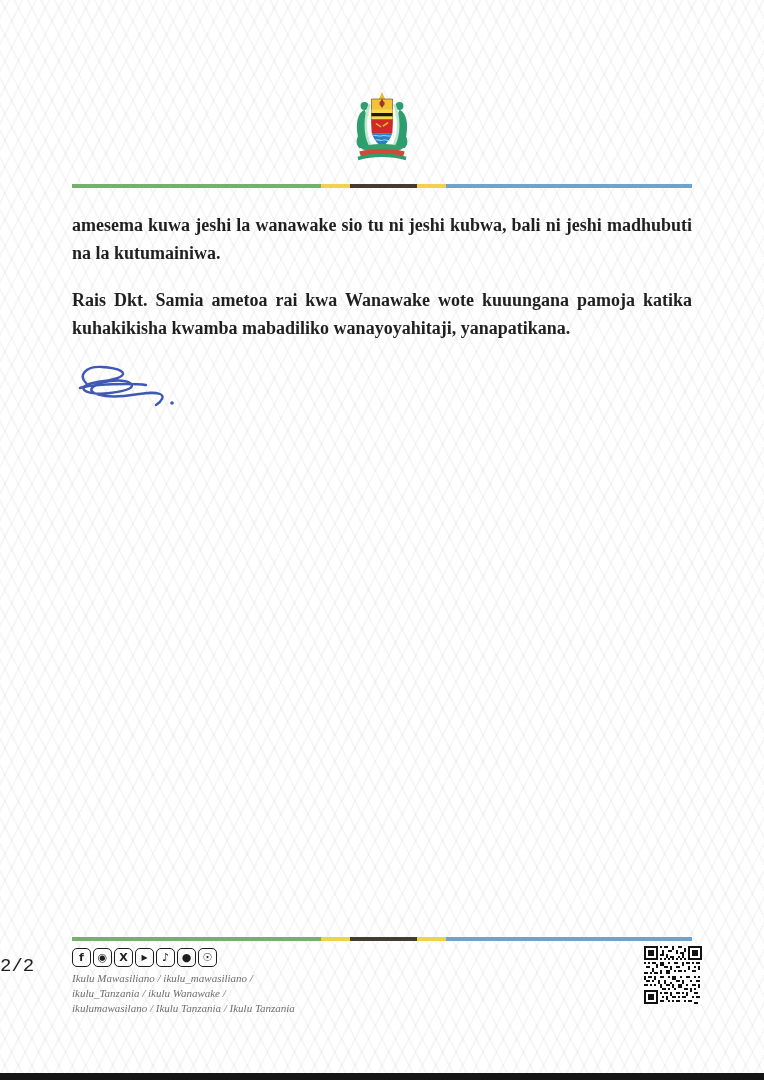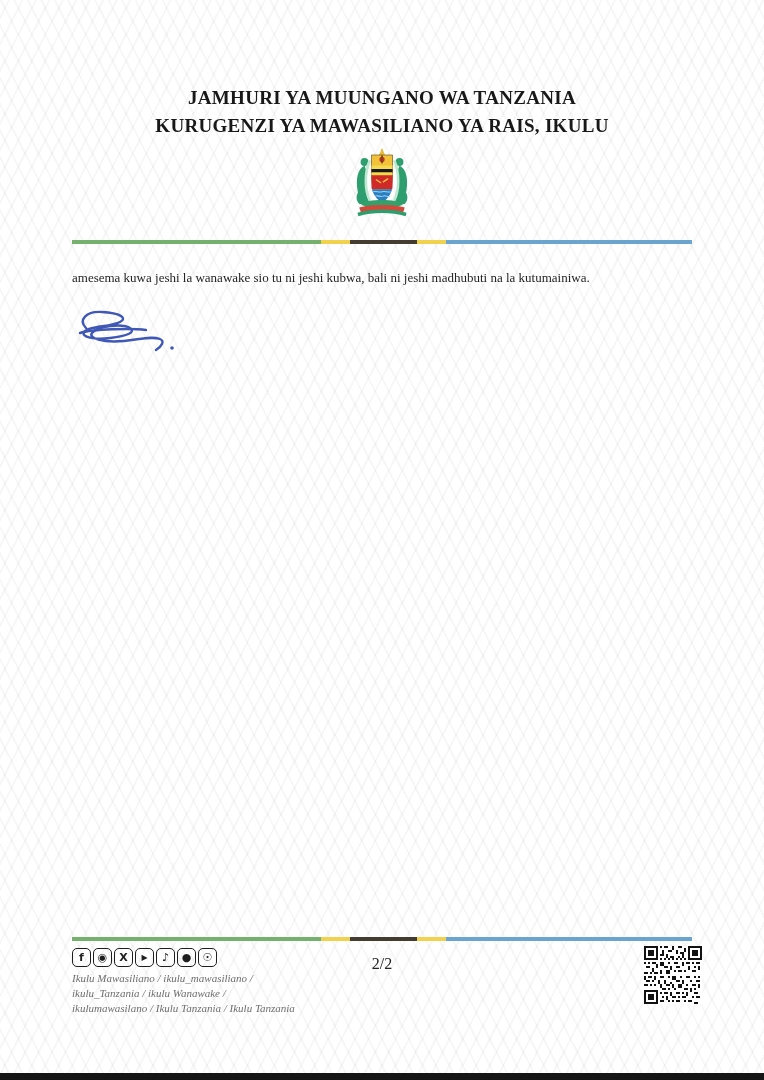--- a/index.html
+++ b/index.html
@@ -19,54 +19,50 @@
   .header-title { text-align:center; font-weight:bold; font-size:19px; line-height:28px; color:#181818; letter-spacing:0.3px; }
 
   .emblem { display:block; margin:8px auto 0 auto; width:88px; height:84px; }
 
   .flag-divider { display:flex; height:4px; margin-top:8px; }
   .flag-divider .seg-green  { width:40.2%; background:#76b06e; }
   .flag-divider .seg-yellow { width:4.7%;  background:#f0d24f; }
   .flag-divider .seg-dark   { width:10.7%; background:#453c31; }
   .flag-divider .seg-blue   { width:39.7%; background:#6aa4cf; }
 
-  .body-paragraph { margin-top:24px; font-size:13px; line-height:1.55; text-align:justify; color:#1f1f1f; }
+  .body-paragraph { margin-top:24px; font-size:18px; line-height:1.55; text-align:justify; color:#1f1f1f;font-weight:bold; }
   .body-paragraph + .body-paragraph { margin-top:19px; }
 
   .signature-svg { display:block; margin-top:18px; width:126px; height:50px; }
   .signer { margin-top:6px; font-size:16.5px; line-height:1.5; color:#1f1f1f; }
 
   .footer-divider { position:absolute; left:72px; right:72px; top:929px; display:flex; height:4px; }
 
   .footer-left { position:absolute; left:72px; top:948px; width:260px; }
   .social-row { display:flex; gap:2px; }
   .icon-box {
     width:19px; height:19px; border:1.7px solid #1e1e1e; border-radius:5px;
     display:inline-flex; align-items:center; justify-content:center;
     font-family:"DejaVu Sans", sans-serif; font-weight:bold; font-size:11px; color:#1e1e1e;
     line-height:1;
   }
   .icon-box .g-small { font-size:8px; }
   .handles { margin-top:4px; font-style:italic; font-size:11px; line-height:1.35; color:#6e6e6e; }
 
-  .page-number { position:absolute; left:0; width:100%; top:955px; text-align:center; font-size:16px; color:#222; font-family:Liberation Serif, serif; }
+  .page-number { position:absolute; left:0; width:100%; top:955px; font-size:19px; color:#222; font-family:Liberation Mono, monospace; }
 
   .qr { position:absolute; right:62px; top:946px; width:58px; height:58px; }
 
   .bottom-bar { position:absolute; left:0; right:0; bottom:0; height:7px; background:#151515; }
 </style>
 </head>
 <body>
 
 <div class="page">
   <div class="content">
-    <div class="header-title">
-      <div>JAMHURI YA MUUNGANO WA TANZANIA</div>
-      <div>KURUGENZI YA MAWASILIANO YA RAIS, IKULU</div>
-    </div>
 
     <svg class="emblem" viewBox="0 0 100 96" xmlns="http://www.w3.org/2000/svg">
 
       <line x1="50" y1="2" x2="50" y2="66" stroke="#7a7a6a" stroke-width="2"></line>
       <polygon points="50,0 46,9 54,9" fill="#e8b93c"></polygon>
 
       <g fill="#2e9e6e">
         <circle cx="30" cy="16" r="4.5"></circle>
         <path d="M30,20 C22,24 20,36 22,48 C23,56 26,62 30,64 L36,60 C31,52 30,40 33,28 Z"></path>
         <path d="M24,48 C20,54 20,60 24,64 L30,64 C26,60 25,54 27,50 Z"></path>
@@ -99,20 +95,21 @@
 
     <div class="flag-divider">
       <div class="seg-green"></div>
       <div class="seg-yellow"></div>
       <div class="seg-dark"></div>
       <div class="seg-yellow"></div>
       <div class="seg-blue"></div>
     </div>
 
     <p class="body-paragraph">amesema kuwa jeshi la wanawake sio tu ni jeshi kubwa, bali ni jeshi madhubuti na la kutumainiwa.</p>
+    <p class="body-paragraph">Rais Dkt. Samia ametoa rai kwa Wanawake wote kuuungana pamoja katika kuhakikisha kwamba mabadiliko wanayoyahitaji, yanapatikana.</p>
 
     <svg class="signature-svg" viewBox="0 0 126 50" xmlns="http://www.w3.org/2000/svg">
       <g stroke="#3f57b5" stroke-width="2.4" fill="none" stroke-linecap="round">
         <path d="M14,22 C6,14 14,5 30,6 C48,7 56,12 48,16 C38,21 16,20 12,26 C9,31 22,34 38,32 C56,30 64,26 58,22 C50,17 26,20 20,27 C16,32 30,37 52,35 C70,33 80,30 88,33 C93,35 90,40 84,44"></path>
         <path d="M8,27 C20,23 60,22 74,24"></path>
       </g>
       <circle cx="100" cy="42" r="1.8" fill="#3f57b5"></circle>
     </svg>
 
     <div class="signer">

